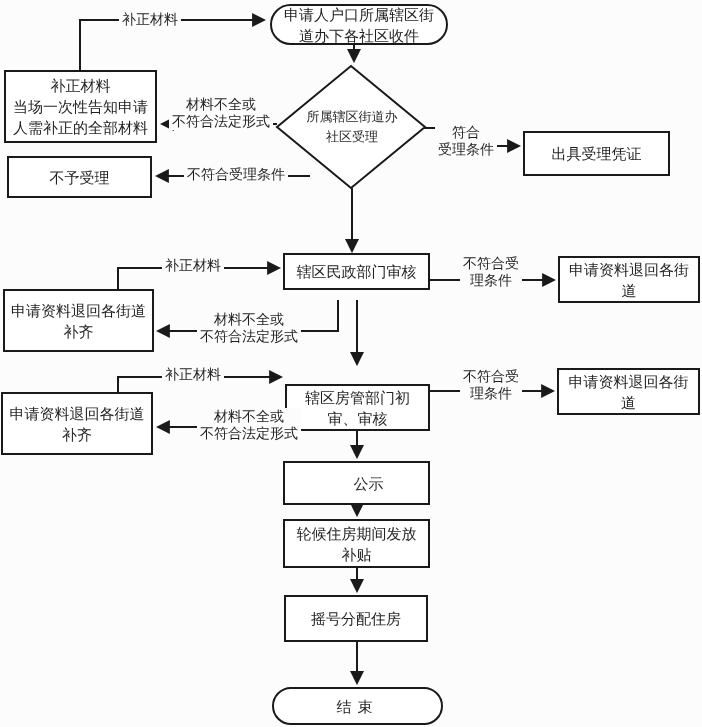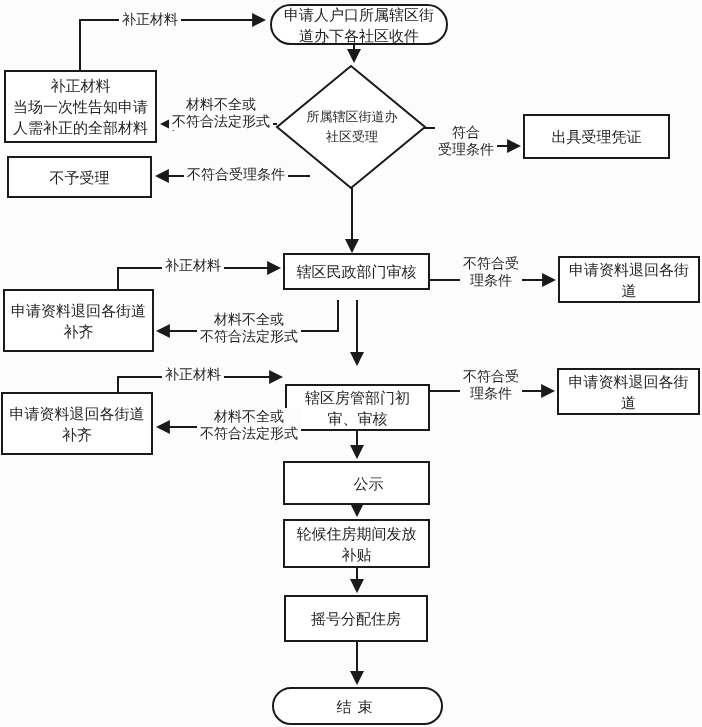--- a/index.html
+++ b/index.html
@@ -104,21 +104,21 @@
 
   <div class="diamond-text" style="left:283px; top:106px; width:138px; height:42px;">
     <span>所属辖区街道办
 社区受理</span>
   </div>
 
   <div class="node" style="left:7px; top:156px; width:145px; height:42px;">
     <span>不予受理</span>
   </div>
 
-  <div class="node" style="left:523px; top:114px; width:147px; height:45px;">
+  <div class="node" style="left:523px; top:131px; width:147px; height:45px;">
     <span>出具受理凭证</span>
   </div>
 
   <div class="node" style="left:283px; top:253px; width:147px; height:37px;justify-content:center;">
     <span>辖区民政部门审核</span>
   </div>
 
   <div class="node" style="left:3px; top:289px; width:151px; height:63px;">
     <span>申请资料退回各街道
 补齐</span>

